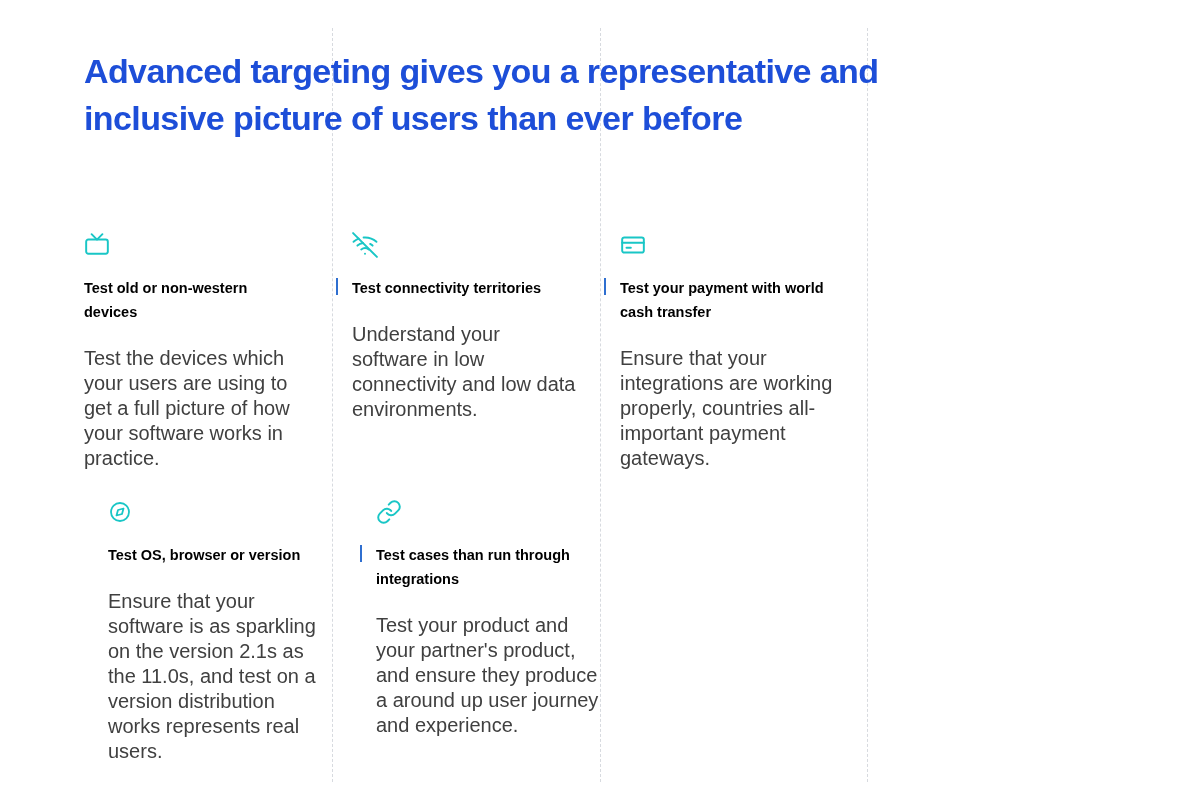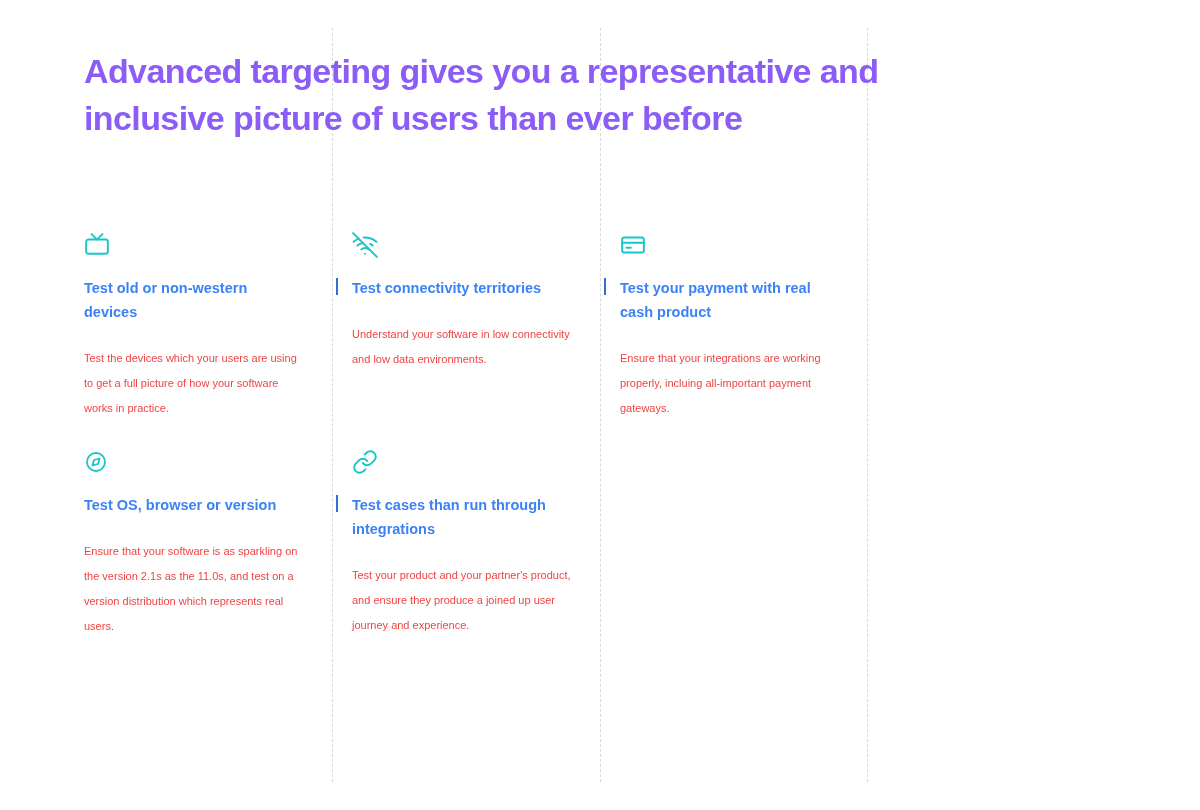--- a/index.html
+++ b/index.html
@@ -39,78 +39,79 @@
     right: 40px;
     top: 48px;
   }
 
   h1.headline {
     font-family: "Liberation Sans", sans-serif;
     font-size: 34px;
     line-height: 47px;
     font-weight: bold;
     letter-spacing: -0.6px;
-    color: #8b5cf6;
+    color: #1d4ed8;
     margin: 0;
     width: 800px;
   }
 
   .grid {
     position: absolute;
     left: 84px;
     top: 228px;
     width: 1080px;
   }
 
   .row {
     display: flex;
     width: 1080px;
   }
   .row.row2 {
     margin-top: 24px;
+    margin-left: 24px;
   }
 
   .card {
     width: 268px;
     box-sizing: border-box;
     padding-right: 34px;
     position: relative;
   }
 
   .icon-wrap {
     height: 34px;
     display: flex;
     align-items: center;
     margin-bottom: 14px;
   }
 
   .card-title {
     font-size: 14.5px;
     line-height: 24px;
     font-weight: bold;
-    color: #3b82f6;
+    color: #000000;
     margin: 0 0 22px 0;
     max-width: 218px;
   }
 
   
   .card.accent .card-title::before {
     content: "";
     position: absolute;
     left: -16px;
     top: 50px;
     width: 2px;
     height: 17px;
     background: #2f6fd0;
   }
 
   .card-body {
-    font-size: 11px;
+    font-size: 20px;
     line-height: 25px;
-    color: #ef4444;
+    color: #404040;
     margin: 0;
     max-width: 222px;
   }
 
   .card-2 .card-body, .card-2 .card-title { max-width: 226px; }
   .card-3 .card-body, .card-3 .card-title { max-width: 232px; }
   .card-4 .card-body, .card-4 .card-title { max-width: 226px; }
 
   svg { display: block; }
 </style>
@@ -160,48 +161,48 @@
 
 
       <div class="card card-4 accent">
         <div class="icon-wrap">
           <svg width="26" height="26" viewBox="0 0 24 24" fill="none" stroke="#19c6c6" stroke-width="1.8" stroke-linecap="round" stroke-linejoin="round">
             <rect x="2" y="5" width="20" height="14" rx="2"></rect>
             <line x1="2" y1="10" x2="22" y2="10"></line>
             <line x1="6" y1="14.5" x2="10" y2="14.5"></line>
           </svg>
         </div>
-        <h3 class="card-title">Test your payment with real cash product</h3>
-        <p class="card-body">Ensure that your integrations are working properly, incluing all-important payment gateways.</p>
+        <h3 class="card-title">Test your payment with world cash transfer</h3>
+        <p class="card-body">Ensure that your integrations are working properly, countries all-important payment gateways.</p>
       </div>
 
     </div>
 
     <div class="row row2">
 
       <div class="card card-1">
         <div class="icon-wrap">
           <svg width="24" height="24" viewBox="0 0 24 24" fill="none" stroke="#19c6c6" stroke-width="1.8" stroke-linecap="round" stroke-linejoin="round">
             <circle cx="12" cy="12" r="9"></circle>
             <polygon points="15.5 8.5 10 10 8.5 15.5 14 14"></polygon>
           </svg>
         </div>
         <h3 class="card-title">Test OS, browser or version</h3>
-        <p class="card-body">Ensure that your software is as sparkling on the version 2.1s as the 11.0s, and test on a version distribution which represents real users.</p>
+        <p class="card-body">Ensure that your software is as sparkling on the version 2.1s as the 11.0s, and test on a version distribution works represents real users.</p>
       </div>
 
       <div class="card card-2 accent">
         <div class="icon-wrap">
           <svg width="26" height="26" viewBox="0 0 24 24" fill="none" stroke="#19c6c6" stroke-width="1.8" stroke-linecap="round" stroke-linejoin="round">
             <path d="M10 13a5 5 0 0 0 7.54.54l3-3a5 5 0 0 0-7.07-7.07l-1.72 1.71"></path>
             <path d="M14 11a5 5 0 0 0-7.54-.54l-3 3a5 5 0 0 0 7.07 7.07l1.71-1.71"></path>
           </svg>
         </div>
         <h3 class="card-title">Test cases than run through integrations</h3>
-        <p class="card-body">Test your product and your partner's product, and ensure they produce a joined up user journey and experience.</p>
+        <p class="card-body">Test your product and your partner's product, and ensure they produce a around up user journey and experience.</p>
       </div>
 
       <div class="card card-3"></div>
       <div class="card card-4"></div>
 
     </div>
 
   </div>
 </div>
 

